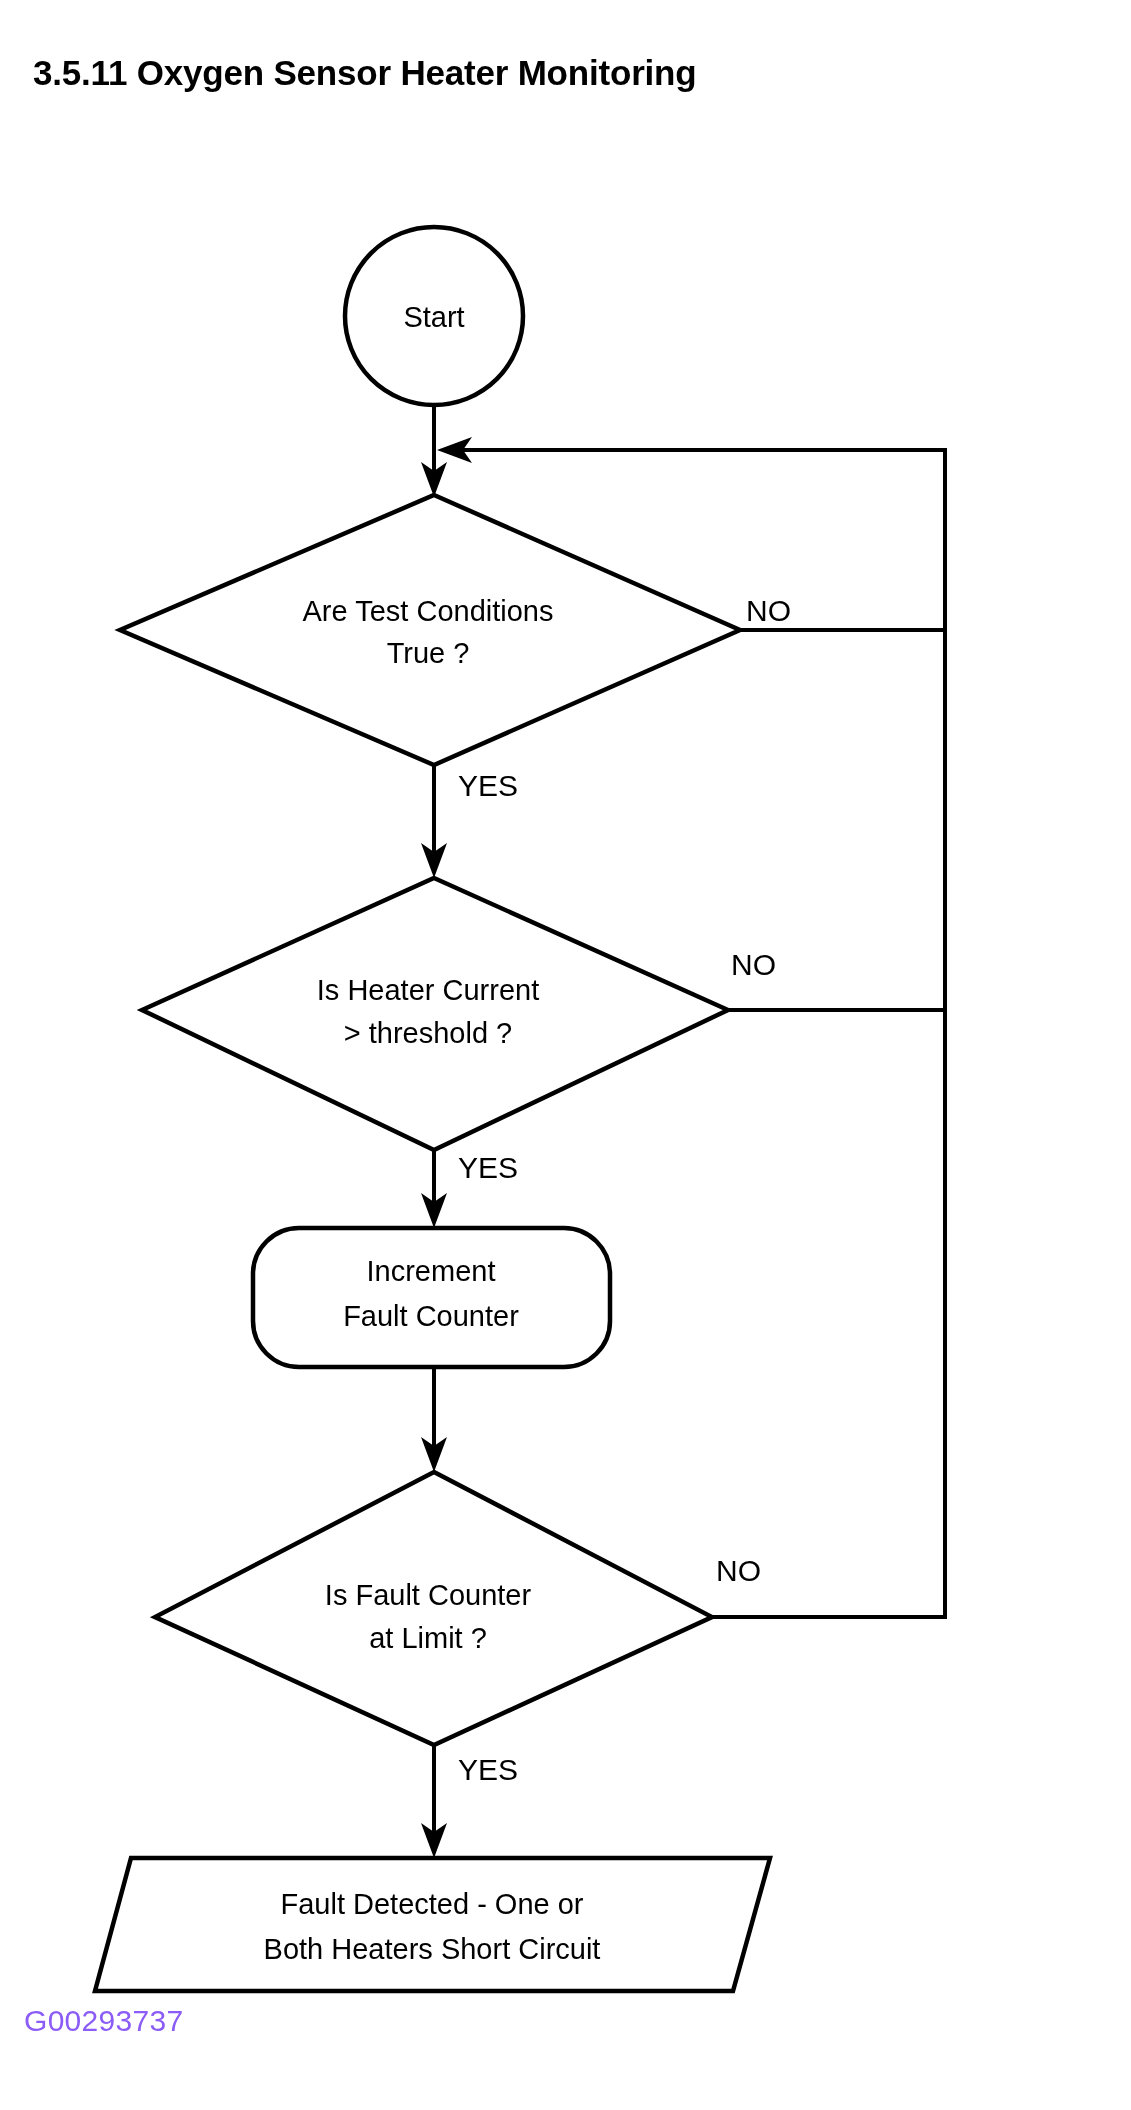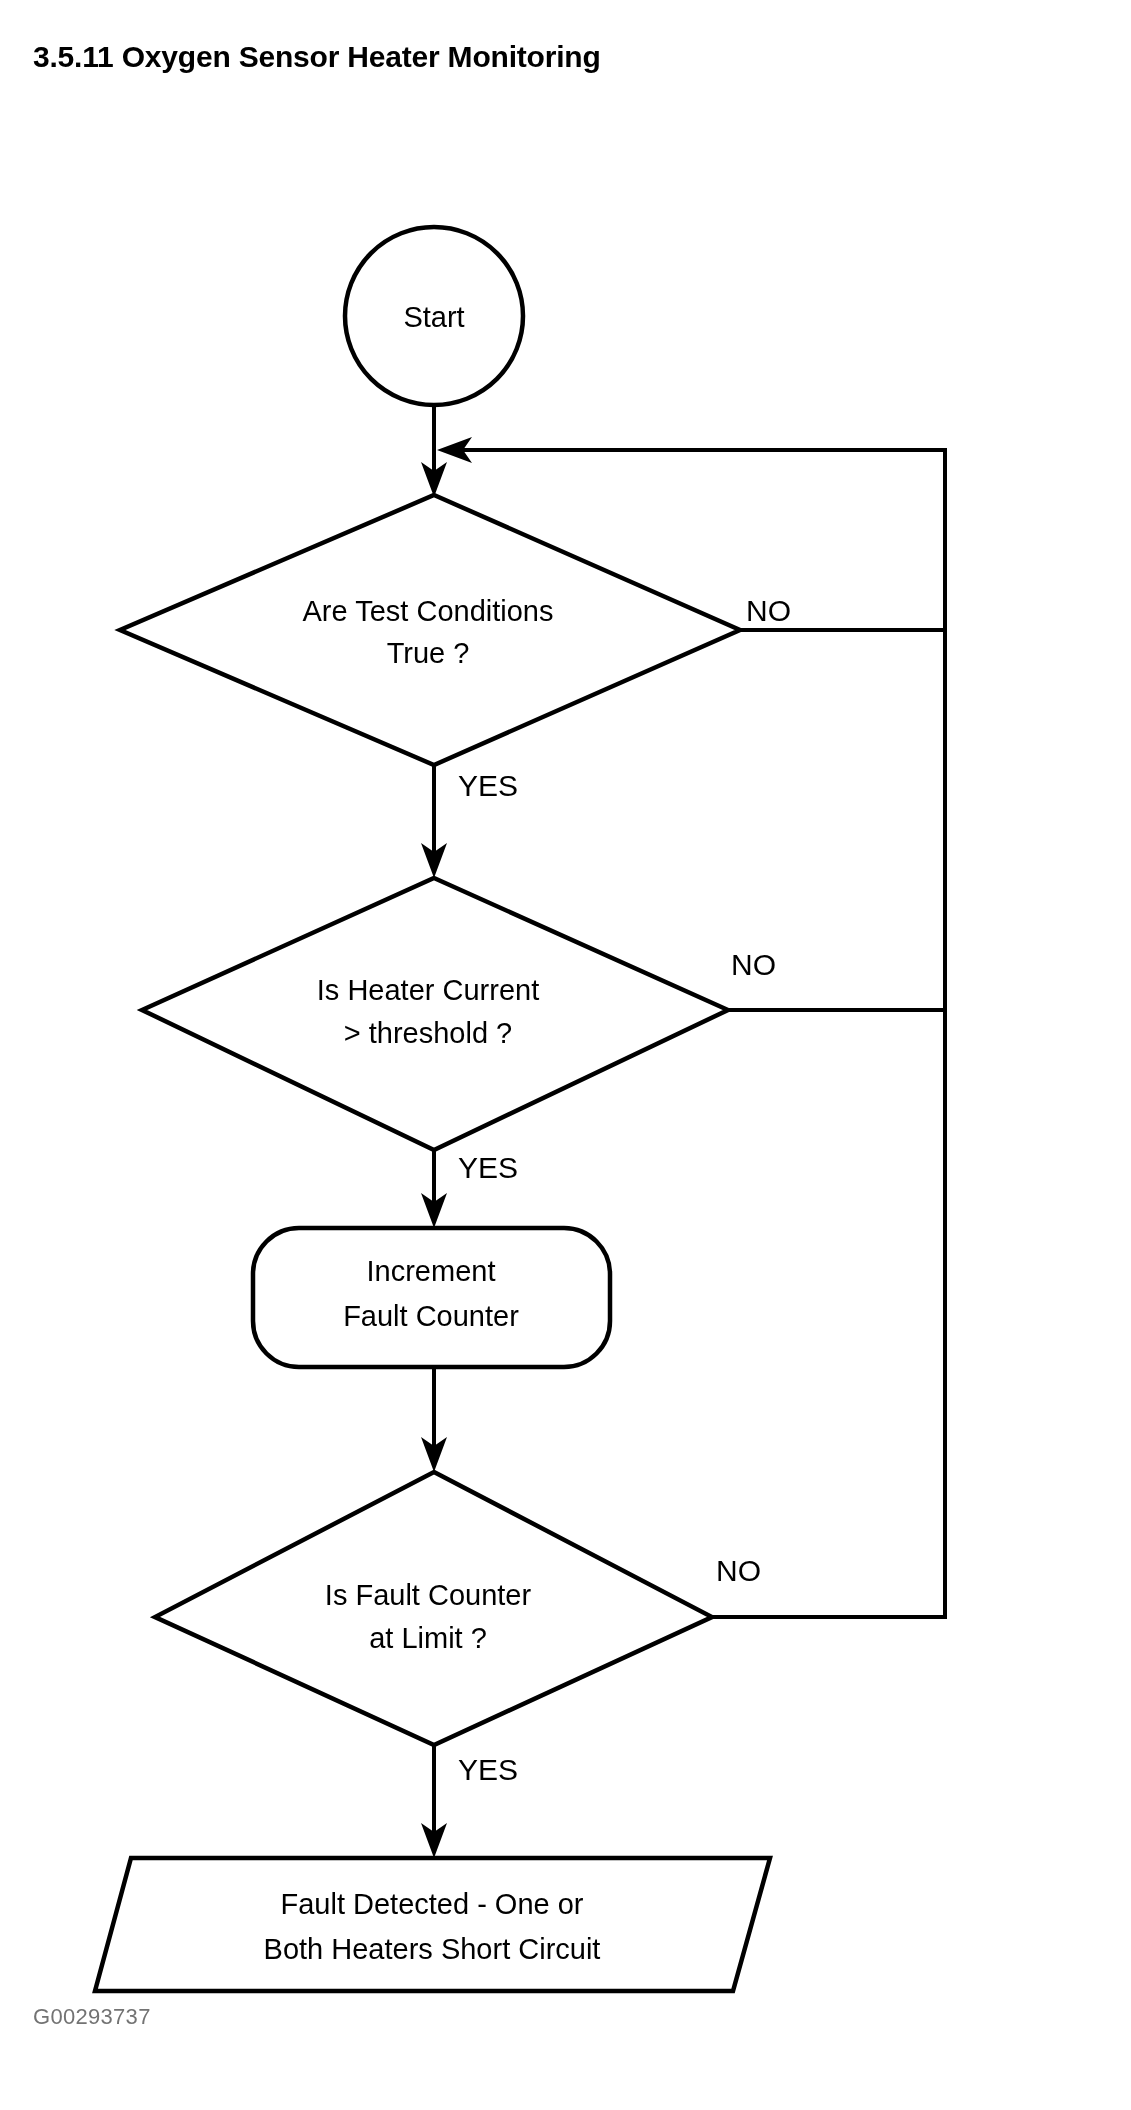--- a/index.html
+++ b/index.html
@@ -17,25 +17,25 @@
   }
   #page {
     position: relative;
     width: 1131px;
     height: 2110px;
     background: #ffffff;
   }
   .title {
     position: absolute;
     left: 33px;
-    top: 32px;
+    top: 48px;
     width: 1070px;
     font-family: "Liberation Sans", sans-serif;
     font-weight: bold;
-    font-size: 30px;
+    font-size: 35px;
     line-height: 50px;
     letter-spacing: -0.2px;
     color: #000000;
     white-space: normal;
   }
   .title-line {
     display: block;
   }
   #flow-svg {
     position: absolute;
@@ -67,25 +67,25 @@
   }
   .branch-label {
     font-family: "Liberation Sans", sans-serif;
     font-size: 30px;
     fill: #000000;
     text-anchor: start;
     dominant-baseline: middle;
   }
   .footer-code {
     position: absolute;
-    left: 33px;
+    left: 24px;
     top: 2004px;
     font-family: "Liberation Sans", sans-serif;
-    font-size: 22px;
-    color: #737373;
+    font-size: 30px;
+    color: #8b5cf6;
     letter-spacing: 0.3px;
   }
 </style>
 </head>
 <body>
 
 <div id="page">
 
   <div class="title">
     <span class="title-line">3.5.11 Oxygen Sensor Heater Monitoring</span>

